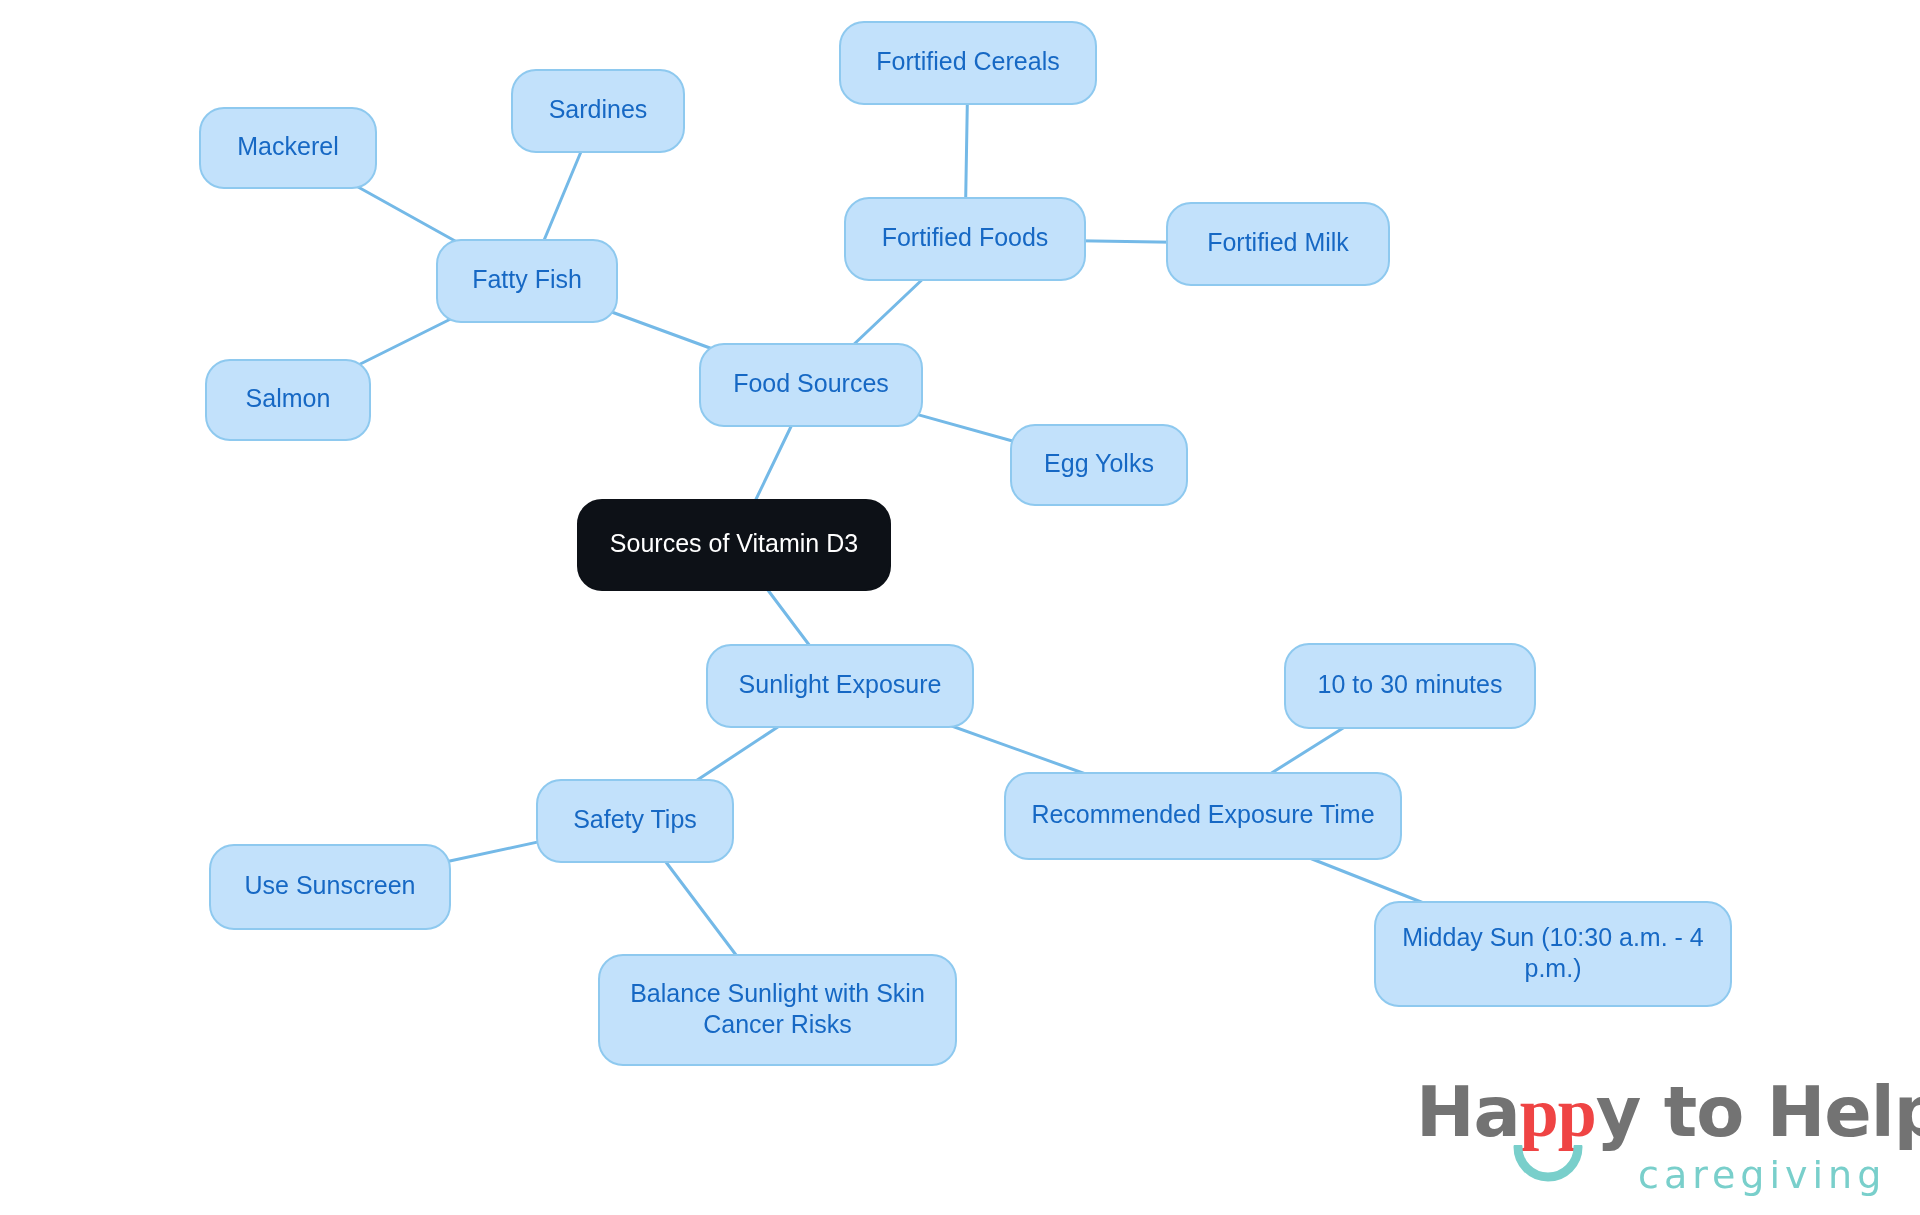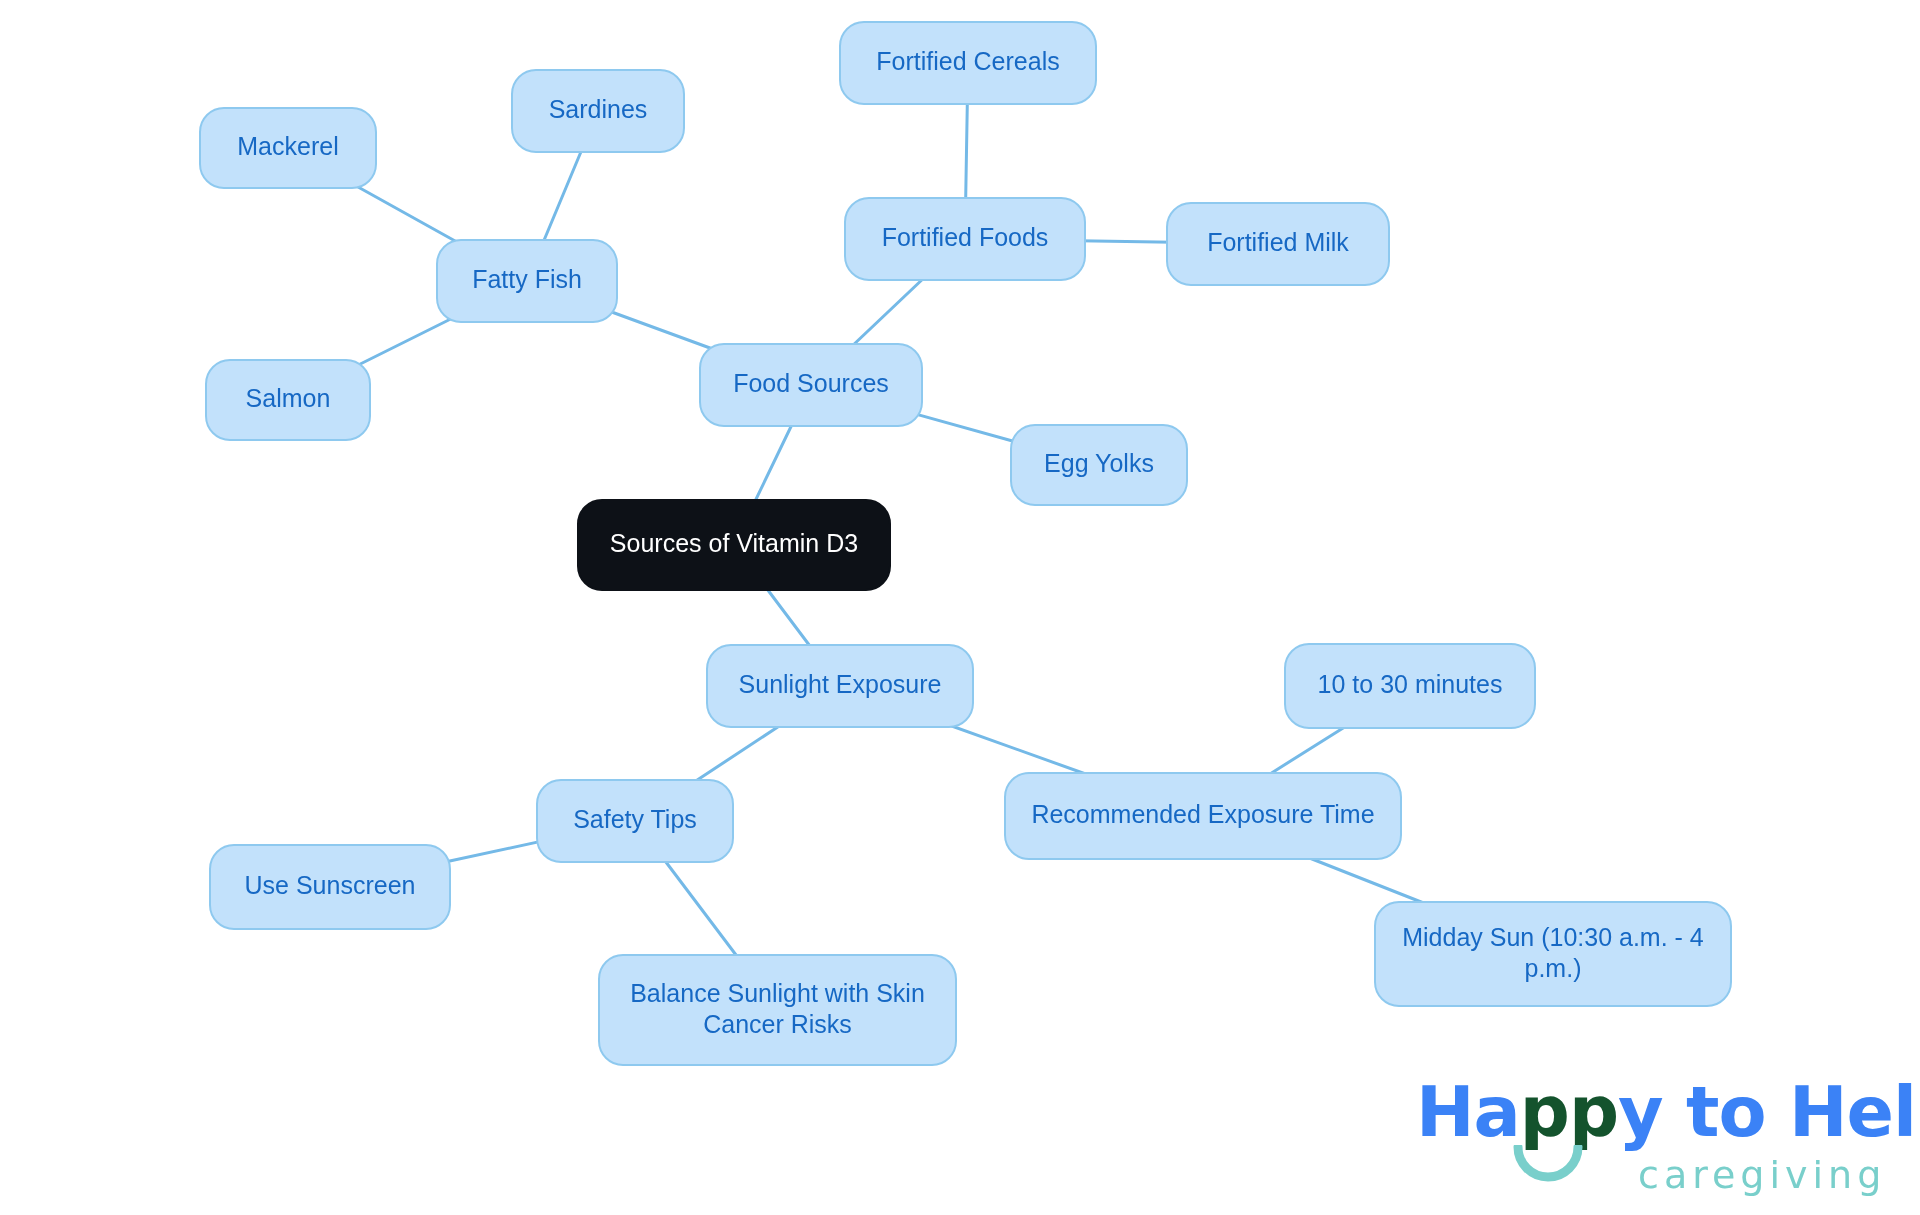--- a/index.html
+++ b/index.html
@@ -65,22 +65,22 @@
     position: absolute;
     left: 0;
     top: 0;
     font-family: "DejaVu Sans", sans-serif;
     font-weight: bold;
     font-size: 70px;
     letter-spacing: -1px;
     white-space: nowrap;
     line-height: 1;
   }
-  .logo-coral { color: #3b82f6; }
-  .logo-teal  { color: #14532d; }
+  .logo-coral { color: #737373; }
+  .logo-teal  { color: #ef4444; font-family: Liberation Serif, serif; }
   .logo-smile {
     position: absolute;
     left: 96px;
     top: 68px;
     width: 72px;
     height: 40px;
   }
   .logo-tagline {
     position: absolute;
     left: 222px;

